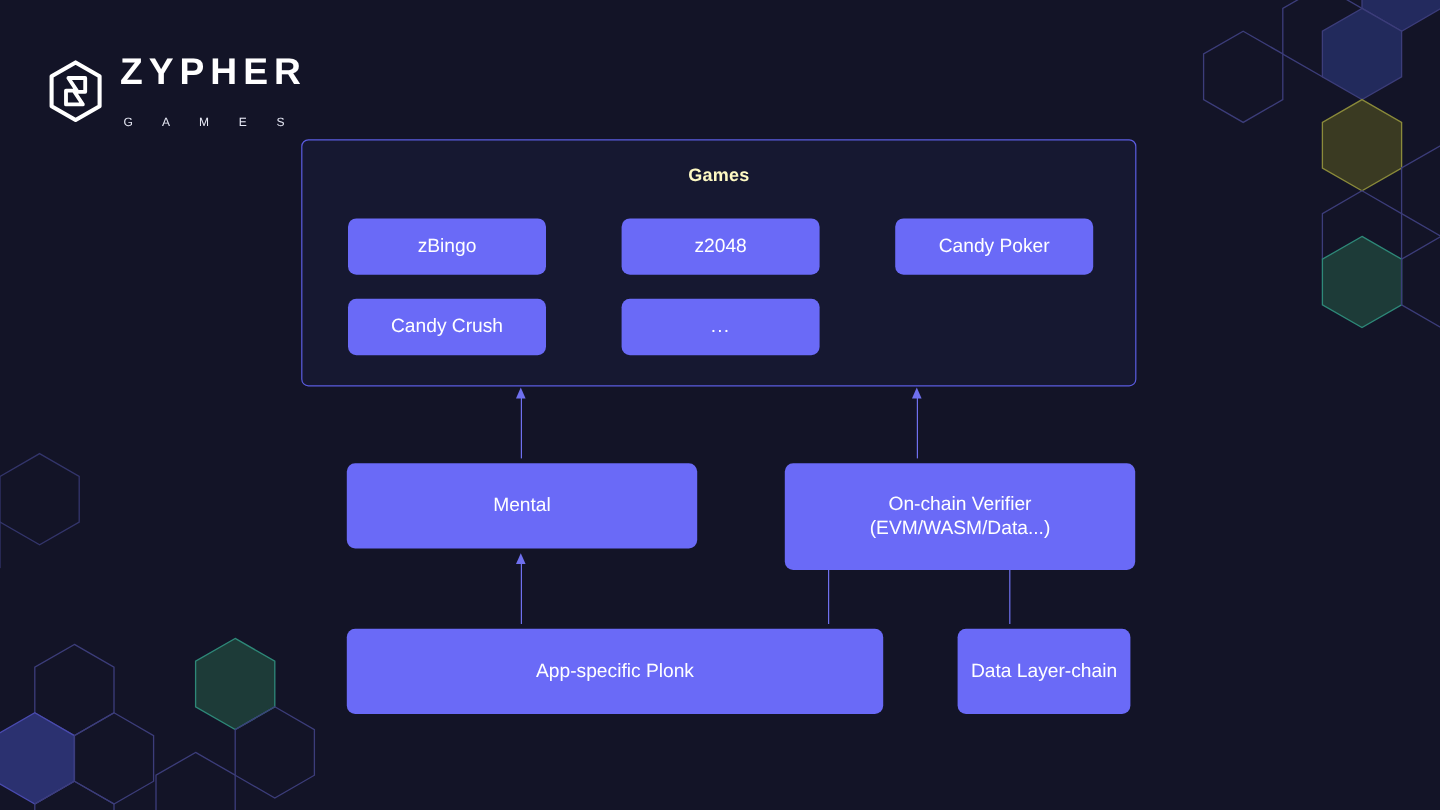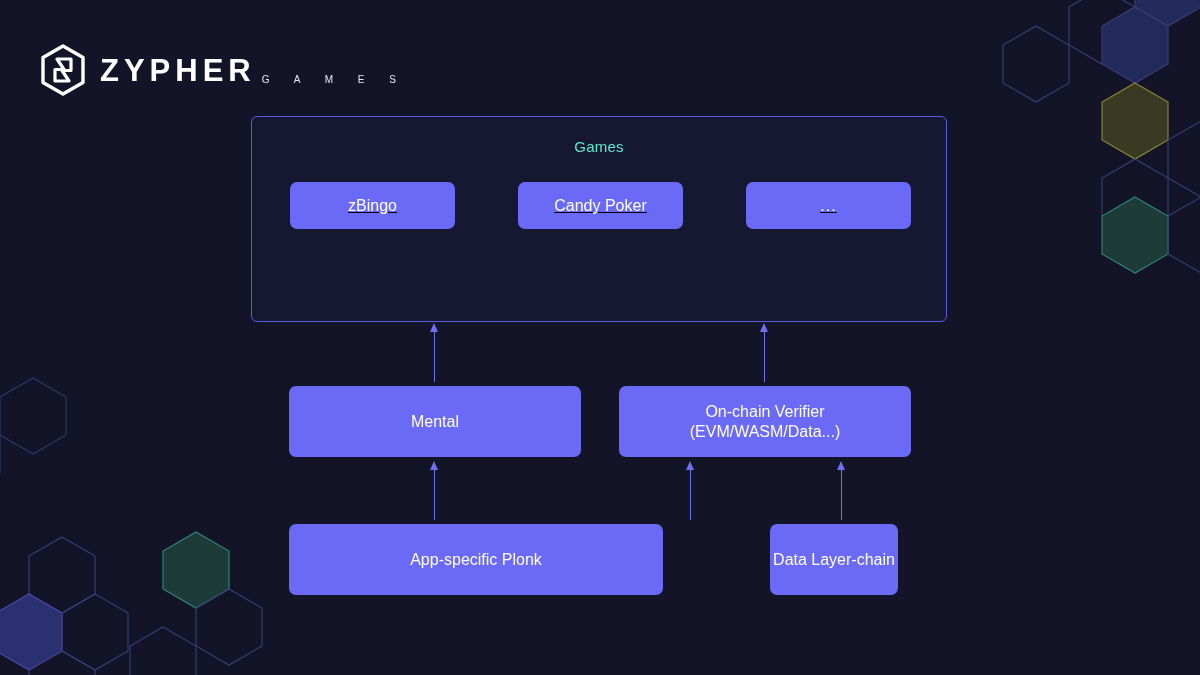--- a/index.html
+++ b/index.html
@@ -10,62 +10,62 @@
     overflow:hidden;position:relative;
   }
   #stage{position:absolute;inset:0;width:1200px;height:675px;}
 
   
   .hex-layer{position:absolute;inset:0;pointer-events:none;}
 
   
   .logo{position:absolute;left:40px;top:44px;display:flex;align-items:center;gap:14px;}
   .logo-mark{width:46px;height:52px;flex:0 0 auto;}
-  .logo-text{display:flex;flex-direction:row;gap:3px;}
+  .logo-text{display:flex;flex-direction:column;gap:3px;}
   .logo-word{
     font-size:31px;font-weight:700;color:#ffffff;
     letter-spacing:5px;line-height:1;
   }
   .logo-sub{
     font-size:10px;font-weight:400;color:#e7e9f5;
     letter-spacing:11px;line-height:1;padding-left:3px;margin-top:20px;
   }
 
   
   .games-panel{
     position:absolute;left:251px;top:116px;width:696px;height:206px;
     border:1px solid #5b5ce0;border-radius:6px;
     background:#161831;
     box-sizing:border-box;
   }
   .games-title{
     position:absolute;left:0;right:0;top:21px;text-align:center;
-    font-size:15px;font-weight:400;color:#5eead4;letter-spacing:.2px;
+    font-size:15px;font-weight:700;color:#fef9c3;letter-spacing:.2px;
   }
   .games-grid{
     position:absolute;left:38px;top:65px;
     display:grid;grid-template-columns:repeat(3,165px);
-    column-gap:63px;row-gap:20px;text-decoration:underline;
+    column-gap:63px;row-gap:20px;
   }
 
   
   .blk{
     background:#6a6af7;border-radius:7px;
     color:#ffffff;display:flex;align-items:center;justify-content:center;
     text-align:center;font-size:16px;font-weight:400;line-height:1.25;
     box-sizing:border-box;
   }
   .game-blk{height:47px;}
   .dots{letter-spacing:1px;}
 
   
   .blk-gadgets{position:absolute;left:289px;top:386px;width:292px;height:71px;}
-  .blk-verifier{position:absolute;left:619px;top:386px;width:292px;height:71px;}
-  .blk-plonk{position:absolute;left:289px;top:524px;width:374px;height:71px;}
-  .blk-data{position:absolute;left:770px;top:524px;width:128px;height:71px;}
+  .blk-verifier{position:absolute;left:654px;top:386px;width:292px;height:89px;}
+  .blk-plonk{position:absolute;left:289px;top:524px;width:447px;height:71px;}
+  .blk-data{position:absolute;left:798px;top:524px;width:144px;height:71px;}
 
   
   .arrow{position:absolute;width:9px;pointer-events:none;}
   .arrow .shaft{
     position:absolute;left:4px;top:7px;bottom:0;width:1.4px;background:#6f70ef;
   }
   .arrow .head{
     position:absolute;left:0;top:0;width:0;height:0;
     border-left:4.5px solid transparent;border-right:4.5px solid transparent;
     border-bottom:9px solid #6f70ef;
@@ -119,21 +119,23 @@
     <div class="logo-text">
       <div class="logo-word">ZYPHER</div>
       <div class="logo-sub">G A M E S</div>
     </div>
   </div>
 
   <div class="games-panel">
     <div class="games-title">Games</div>
     <div class="games-grid">
       <div class="blk game-blk">zBingo</div>
+      <div class="blk game-blk">z2048</div>
       <div class="blk game-blk">Candy Poker</div>
+      <div class="blk game-blk">Candy Crush</div>
       <div class="blk game-blk dots">...</div>
     </div>
   </div>
 
   <div class="arrow" style="left:430px;top:461px;height:59px;">
     <div class="head"></div>
     <div class="shaft"></div>
   </div>
   <div class="arrow" style="left:686px;top:461px;height:59px;">
     <div class="head"></div>

